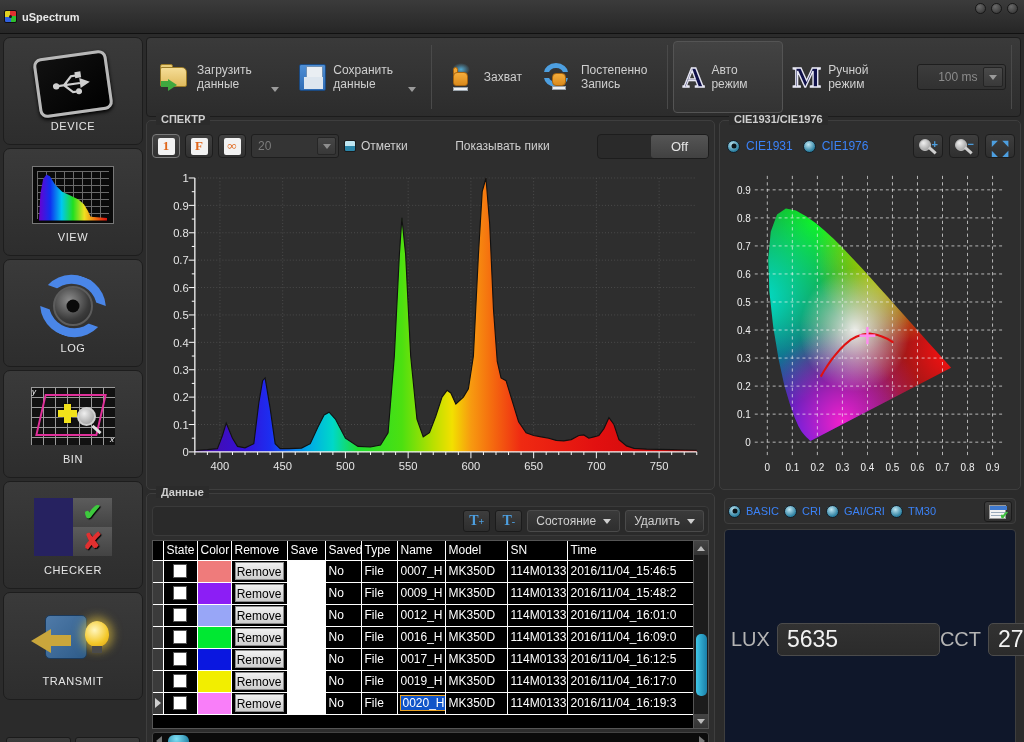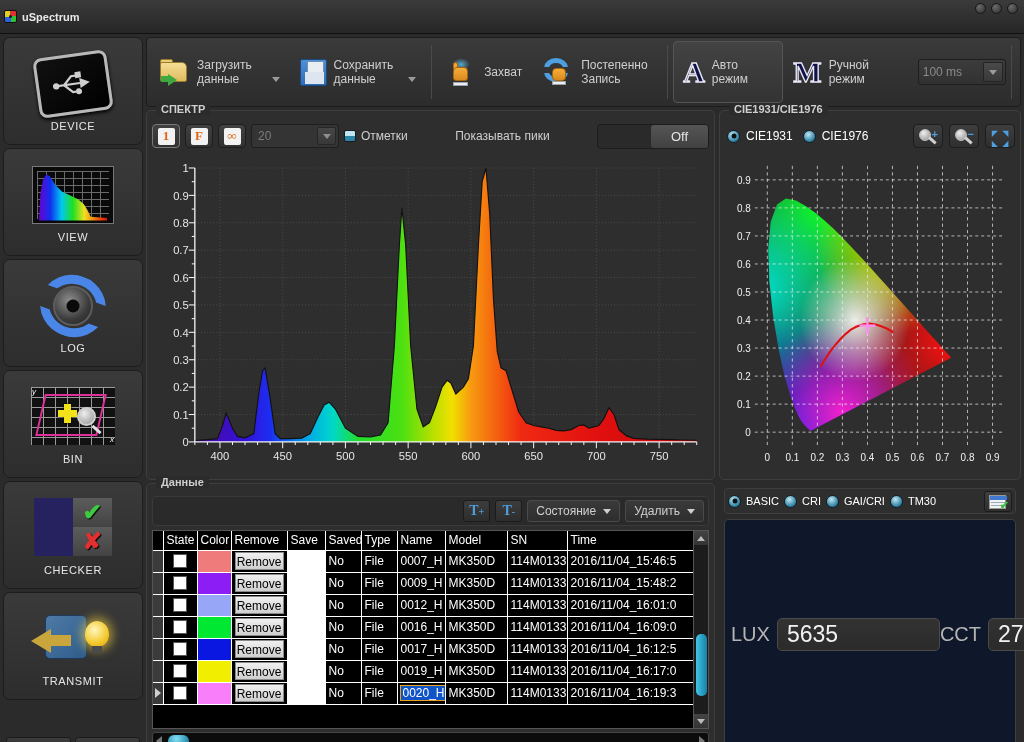--- a/index.html
+++ b/index.html
@@ -180,21 +180,21 @@
   .tri-up{width:0;height:0;border-left:7px solid transparent;border-right:7px solid transparent;border-bottom:6px solid #9a9a9a;}
   .tri-dn{width:0;height:0;border-left:7px solid transparent;border-right:7px solid transparent;border-top:6px solid #bdbdbd;}
   .sb-btn .stack{display:flex;flex-direction:column;align-items:center;gap:1px;}
   .sb-btn .bar{width:16px;height:2px;background:#9a9a9a;}
 
   
   #main{ flex:1; display:flex; flex-direction:column; gap:3px; min-width:0; }
 
   
   #toolbar{
-    height:70px; background:linear-gradient(#3a3a3a,#2c2c2c);
+    height:80px; background:linear-gradient(#3a3a3a,#2c2c2c);
     border:1px solid #1c1c1c; border-radius:4px;
     display:flex; align-items:stretch; padding:3px;
   }
   .tb-btn{
     display:flex;align-items:center;gap:7px;padding:0 9px;border-radius:4px;
     cursor:pointer;border:1px solid transparent; position:relative;
   }
   .tb-btn.active{ border-color:#545454; background:linear-gradient(#434343,#333); }
   .tb-txt{ font-size:12px; color:#cfcfcf; line-height:14px; max-width:76px; }
   .tb-txt.center{ text-align:left; }
@@ -226,21 +226,21 @@
   .ic-rec .palm{position:absolute;left:10px;top:10px;width:14px;height:13px;background:linear-gradient(#f5ad3c,#d98a1c);border-radius:4px;border:1px solid #a8650f;}
   .ic-rec .cuff{position:absolute;left:10px;bottom:1px;width:14px;height:4px;background:#eceff2;border:1px solid #9aa3ab;}
 
   .ic-letter{
     font-size:30px;font-weight:bold;font-family:"Liberation Serif",serif;
     color:#10114a;-webkit-text-stroke:1.3px #e9e9f5;line-height:30px;flex:none;
   }
   .ms-select{
     width:92px;height:26px;margin-left:8px;align-self:center;
     background:linear-gradient(#3c3c3c,#313131);border:1px solid #1e1e1e;border-radius:3px;
-    display:flex;align-items:center;padding-left:4px;font-size:12px;color:#8b8b8b;position:relative;cursor:pointer;
+    display:flex;align-items:center;padding-left:20px;font-size:12px;color:#8b8b8b;position:relative;cursor:pointer;
   }
   .ms-select .dd{
     position:absolute;right:2px;top:2px;width:20px;height:20px;
     background:linear-gradient(#4a4a4a,#393939);border:1px solid #242424;border-radius:2px;
     display:flex;align-items:center;justify-content:center;
   }
   .ms-select .dd i{width:0;height:0;border-left:4px solid transparent;border-right:4px solid transparent;border-top:5px solid #9b9b9b;display:block;}
 
   
   .panel{
@@ -301,21 +301,21 @@
   #cie-ctrls{ display:flex; align-items:center; gap:6px; height:26px; margin-bottom:4px; padding-left:2px; }
   .radio{
     width:13px;height:13px;border-radius:50%;flex:none;
     background:radial-gradient(circle at 40% 32%,#bfe6f2,#2b7fa0 70%);
     border:1px solid #14202a; position:relative; cursor:pointer;
   }
   .radio.sel::after{
     content:"";position:absolute;left:50%;top:50%;transform:translate(-50%,-50%);
     width:5px;height:5px;border-radius:50%;background:#0b1318;
   }
-  .radio-lbl{ font-size:12px; color:#ffffff; margin-right:4px; cursor:pointer; }
+  .radio-lbl{ font-size:12px; color:#3b82f6; margin-right:4px; cursor:pointer; }
   .cie-tool{
     width:30px;height:24px;border:1px solid #1d1d1d;border-radius:4px;
     background:linear-gradient(#3e3e3e,#2f2f2f);position:relative;cursor:pointer;flex:none;
   }
   .cie-tool .mag{
     position:absolute;left:5px;top:4px;width:12px;height:12px;border-radius:50%;
     background:radial-gradient(circle at 35% 30%,#efefef,#909090);border:1px solid #bdbdbd;
   }
   .cie-tool .hnd{position:absolute;left:14px;top:14px;width:9px;height:2.5px;background:#cfcfcf;transform:rotate(42deg);}
   .cie-tool .pm{position:absolute;right:4px;top:4px;font-size:11px;font-weight:bold;color:#4d9fe0;line-height:10px;}

